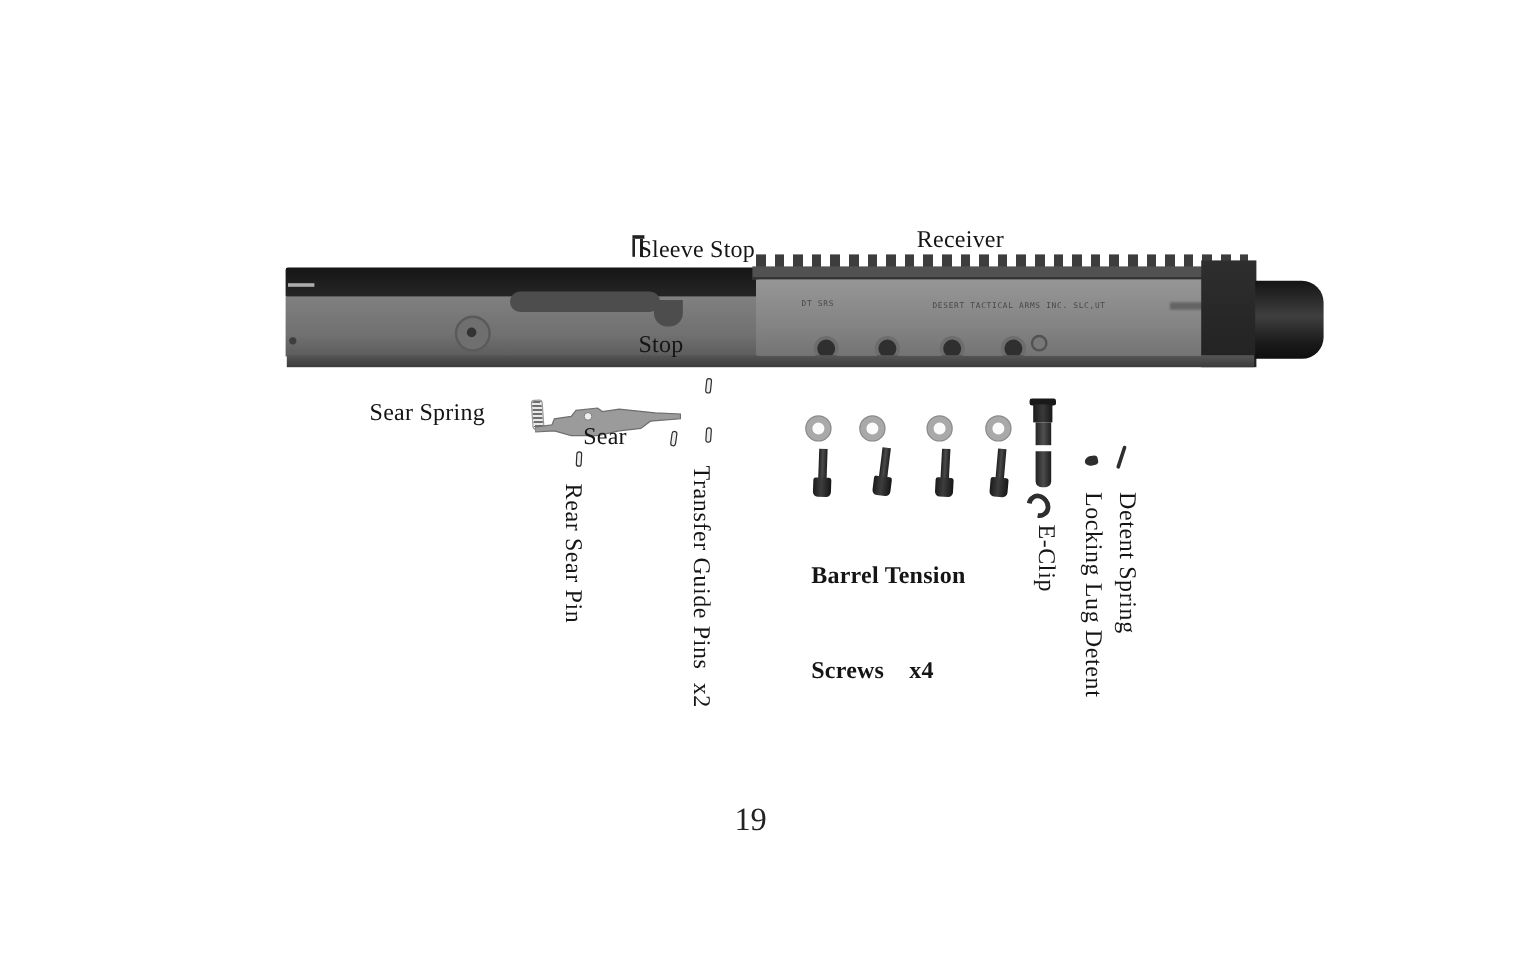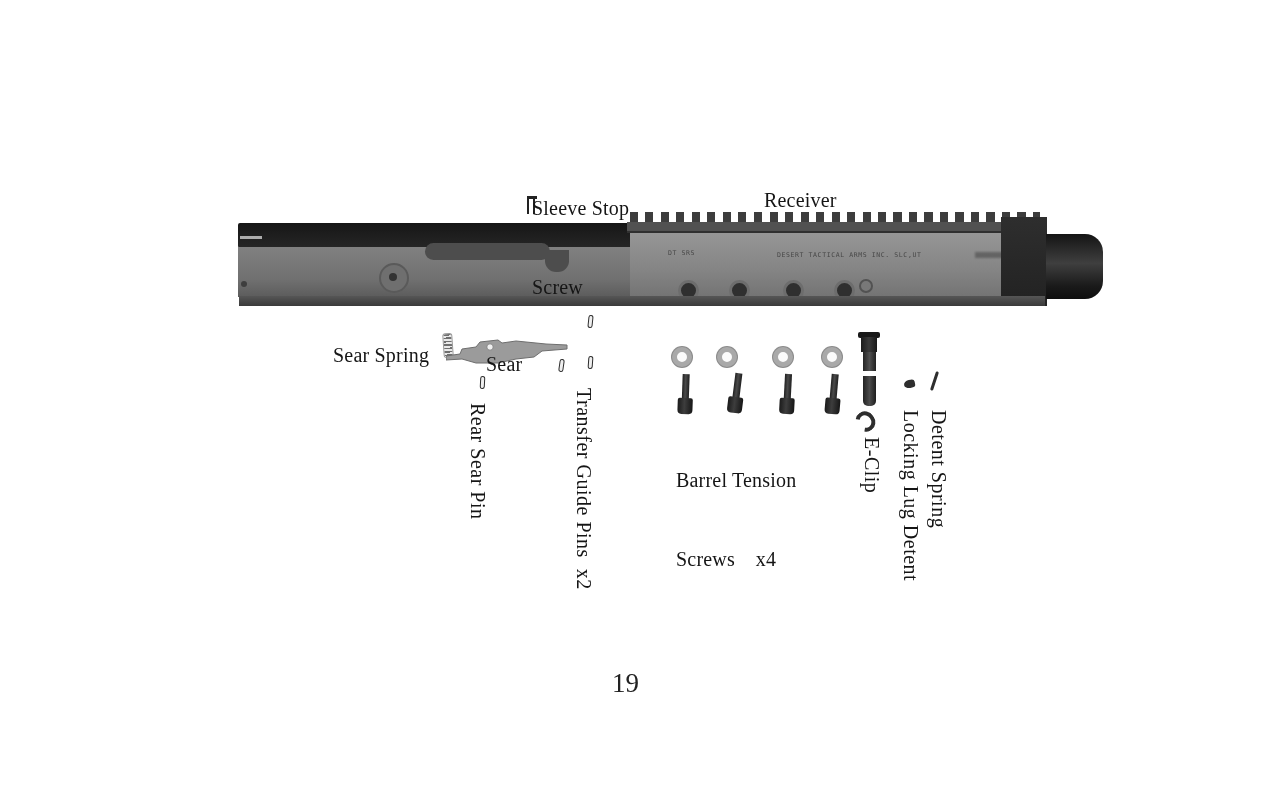--- a/index.html
+++ b/index.html
@@ -135,33 +135,33 @@
       <div class="head"></div>
       <div class="shaft1"></div>
       <div class="shaft2"></div>
   </div>
   <div class="ph eclip"></div>
   <div class="ph detent"></div>
   <div class="ph dspring"></div>
 
   <div class="lbl" style="left:492px;top:142px;margin-left:40px;">
     <div>Sleeve Stop</div>
-    <div>Screw</div>
+    <div>Stop</div>
   </div>
 
   <div class="lbl" style="left:764px;top:187px;">Receiver</div>
 
 
-  <div class="lbl" style="left:333px;top:331px;margin-top:11px;">Sear Spring</div>
+  <div class="lbl" style="left:308px;top:331px;">Sear Spring</div>
 
   <div class="lbl" style="left:486px;top:351px;">Sear</div>
 
 
 
-  <div class="lbl" style="left:676px;top:414px;">
+  <div class="lbl" style="left:676px;top:414px;font-weight:bold;">
     <div>Barrel Tension</div>
     <div>Screws    x4</div>
   </div>
 
   <div class="vlbl" style="left:466px;top:403px;">Rear Sear Pin</div>
 
   <div class="vlbl" style="left:572px;top:388px;">Transfer Guide Pins  x2</div>
 
   <div class="vlbl" style="left:860px;top:437px;">E-Clip</div>
 

